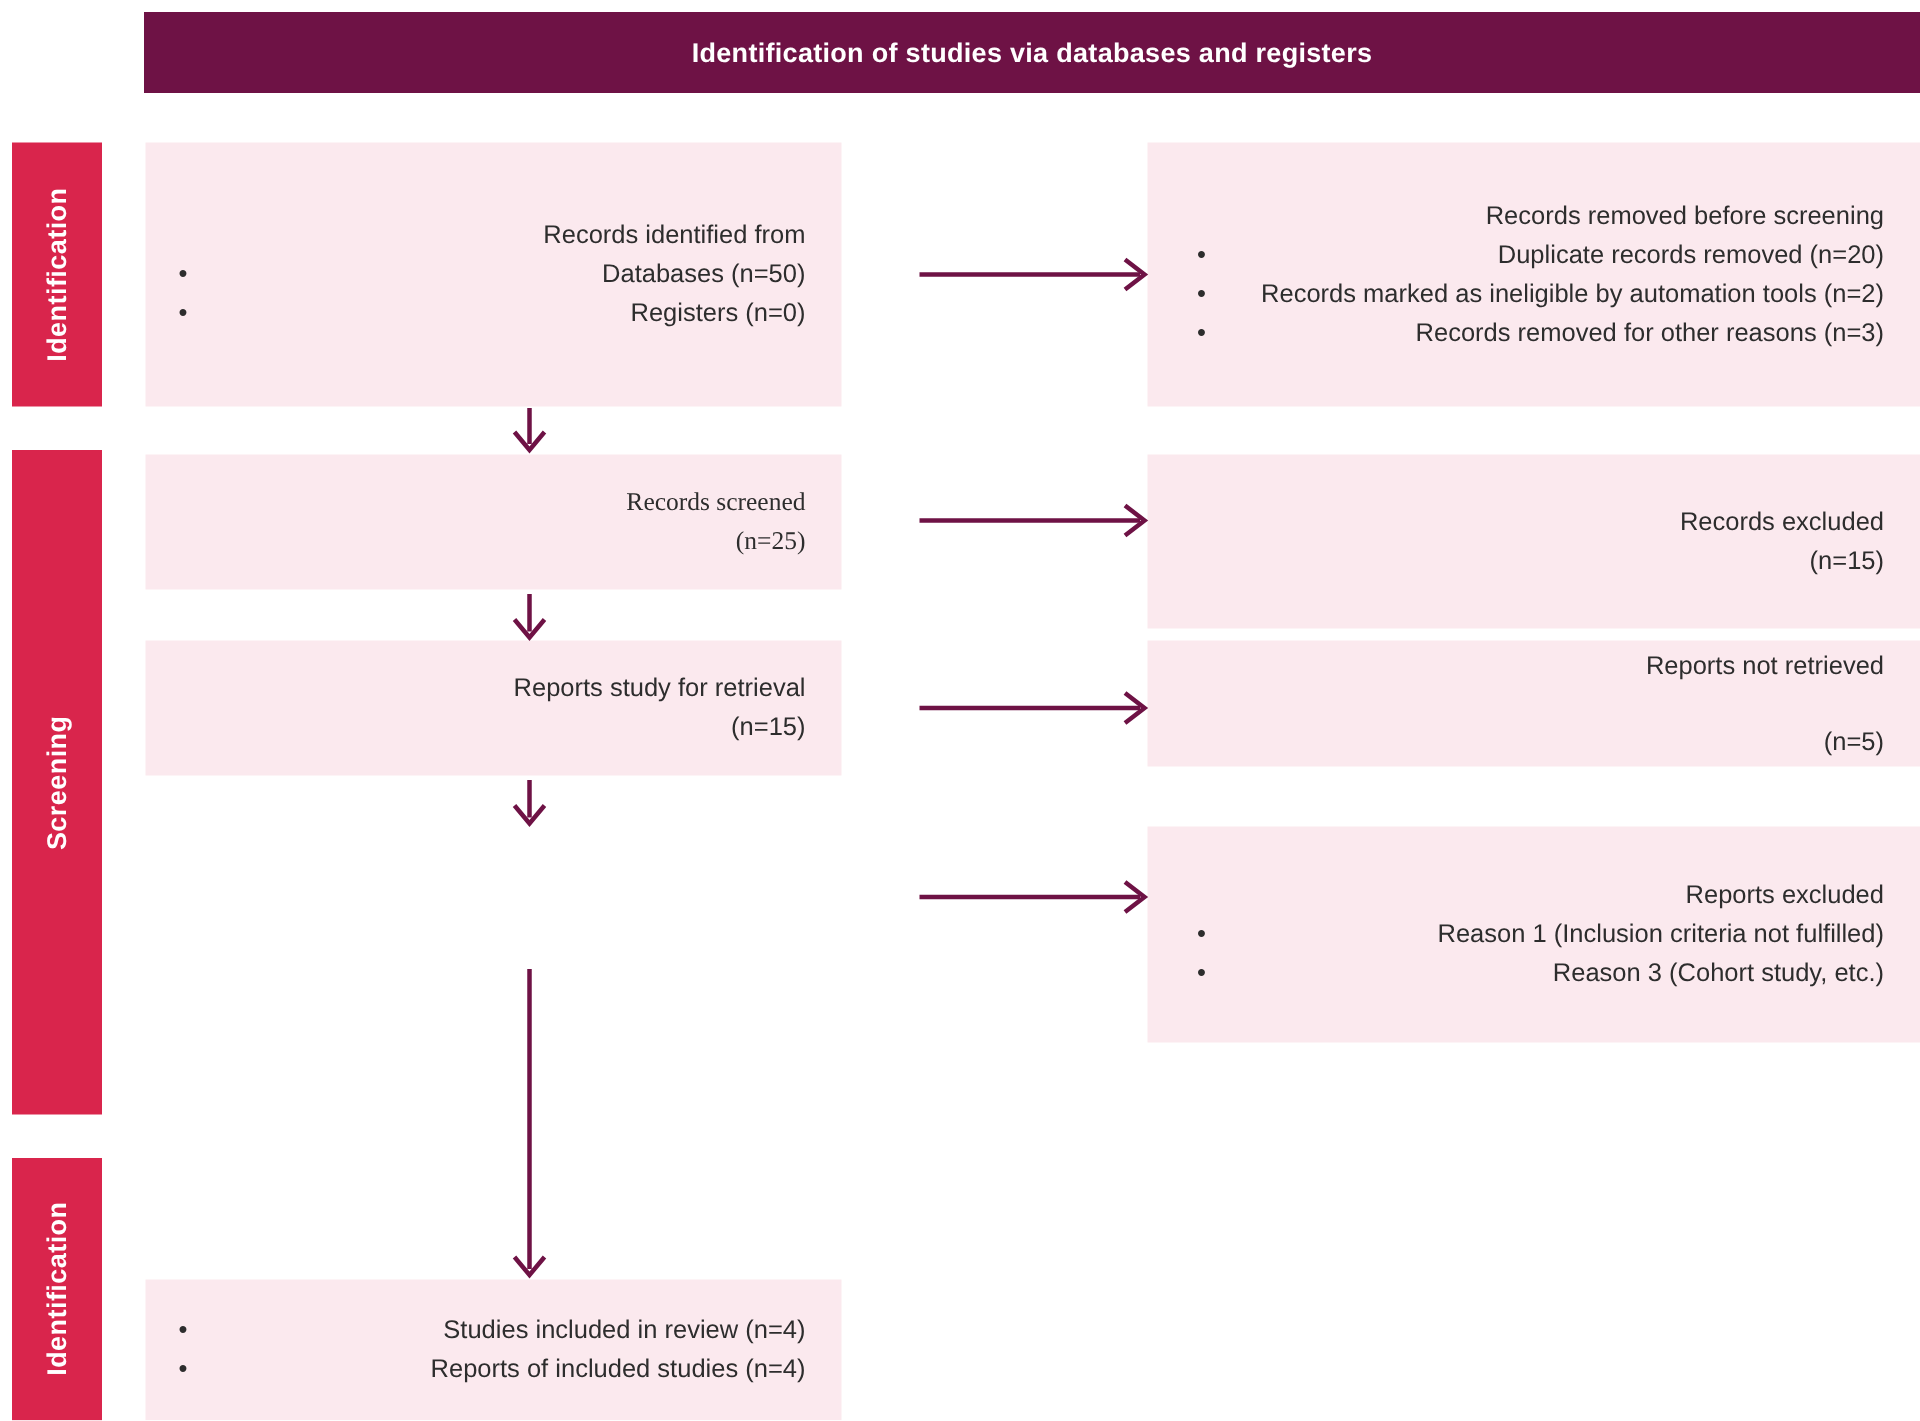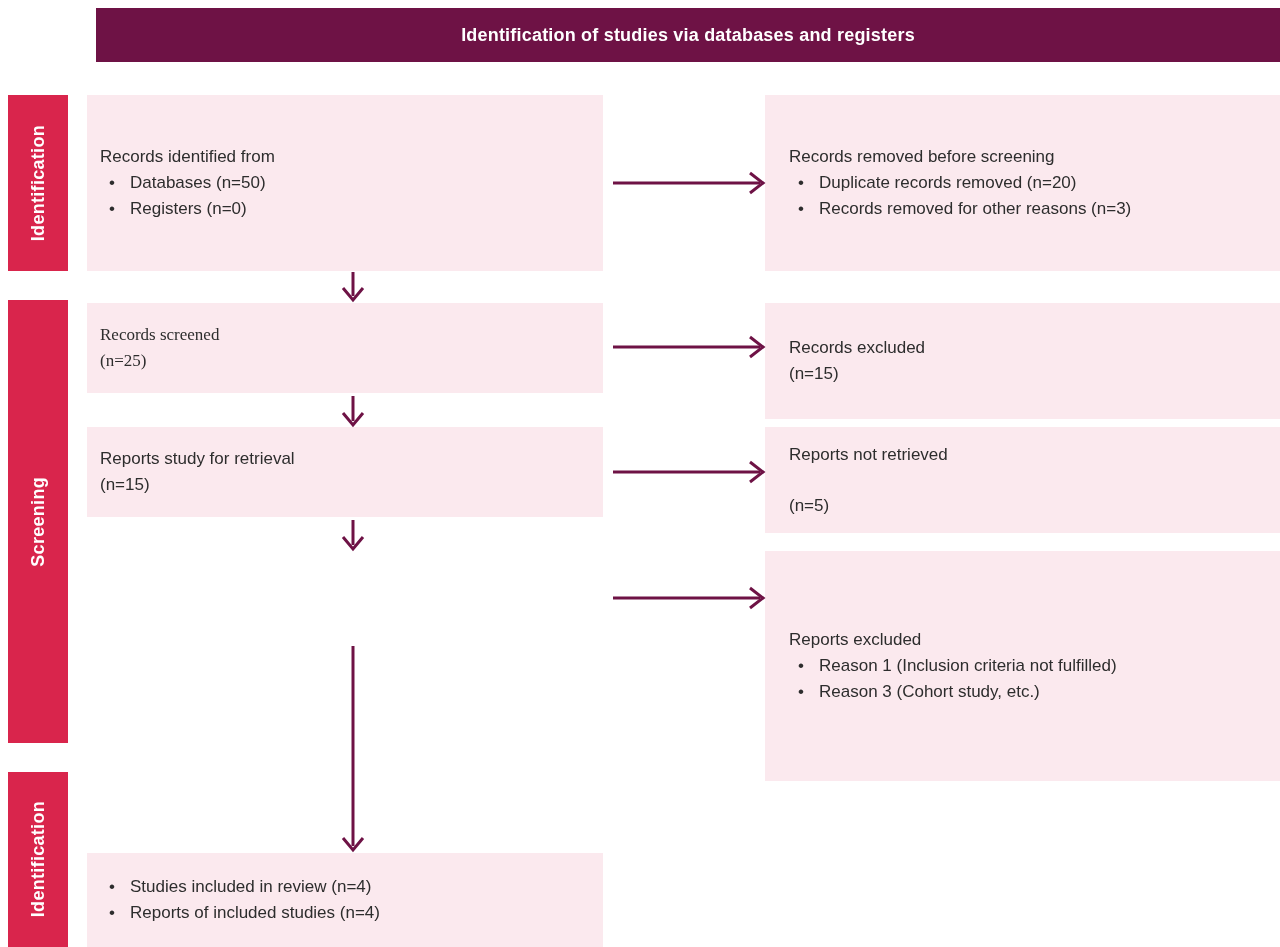--- a/index.html
+++ b/index.html
@@ -5,21 +5,21 @@
   :root{
     --header-bg:#6E1245;
     --sidebar-bg:#D9254C;
     --box-bg:#FBE9EE;
     --arrow-color:#6E1245;
     --text-color:#2D2D2D;
   }
   *{box-sizing:border-box;margin:0;padding:0;}
   html,body{background:#ffffff;}
   body{font-family:"Liberation Sans", sans-serif;color:var(--text-color);}
-  .canvas{position:relative;width:1280px;height:947px;background:#ffffff;overflow:hidden;}
+  .canvas{position:relative;width:1280px;height:947px;background:#ffffff;overflow:hidden;text-align:right;}
 
   .titlebar{
     position:absolute;left:96px;top:8px;width:1184px;height:54px;
     background:var(--header-bg);
     display:flex;align-items:center;justify-content:center;
   }
   .titlebar span{color:#ffffff;font-size:18px;font-weight:bold;letter-spacing:.2px;}
 
   .side-label{
     position:absolute;left:8px;width:60px;
@@ -38,31 +38,31 @@
   .box{
     position:absolute;background:var(--box-bg);
     display:flex;flex-direction:column;justify-content:center;
     padding:0 24px;font-size:17px;line-height:26px;
   }
   .box p{margin:0;}
   .box ul{list-style:none;margin:0;padding:0;}
   .box li{position:relative;padding-left:30px;}
   .box li::before{content:"\2022";position:absolute;left:9px;top:0;font-size:17px;}
 
-  .col-left{left:87px;width:516px;padding-left:13px;}
+  .col-left{left:97px;width:464px;padding-left:13px;}
   .col-right{left:765px;width:515px;}
   .b1{top:95px;height:176px;}
   .b2{top:303px;height:90px;font-family:Liberation Serif, serif;}
   .b3{top:427px;height:90px;}
   .b4{top:551px;height:94px;}
   .b5{top:853px;height:94px;}
   .r1{top:95px;height:176px;}
   .r2{top:303px;height:116px;}
-  .r3{top:427px;height:106px;gap:25px;}
-  .r4{top:551px;height:230px;}
+  .r3{top:427px;height:84px;gap:25px;}
+  .r4{top:551px;height:144px;}
 
   svg.arrows{position:absolute;left:0;top:0;width:1280px;height:947px;pointer-events:none;}
   .arrow-stroke{stroke:var(--arrow-color);stroke-width:3;fill:none;stroke-linejoin:miter;}
 </style>
 </head>
 <body>
 
 <div class="canvas">
 
   <header class="titlebar">
@@ -102,20 +102,21 @@
     <ul>
       <li>Studies included in review (n=4)</li>
       <li>Reports of included studies (n=4)</li>
     </ul>
   </section>
 
   <section class="box col-right r1">
     <p>Records removed before screening</p>
     <ul>
       <li>Duplicate records removed (n=20)</li>
+      <li>Records marked as ineligible by automation tools (n=2)</li>
       <li>Records removed for other reasons (n=3)</li>
     </ul>
   </section>
 
   <section class="box col-right r2">
     <p>Records excluded</p>
     <p>(n=15)</p>
   </section>
 
   <section class="box col-right r3">

